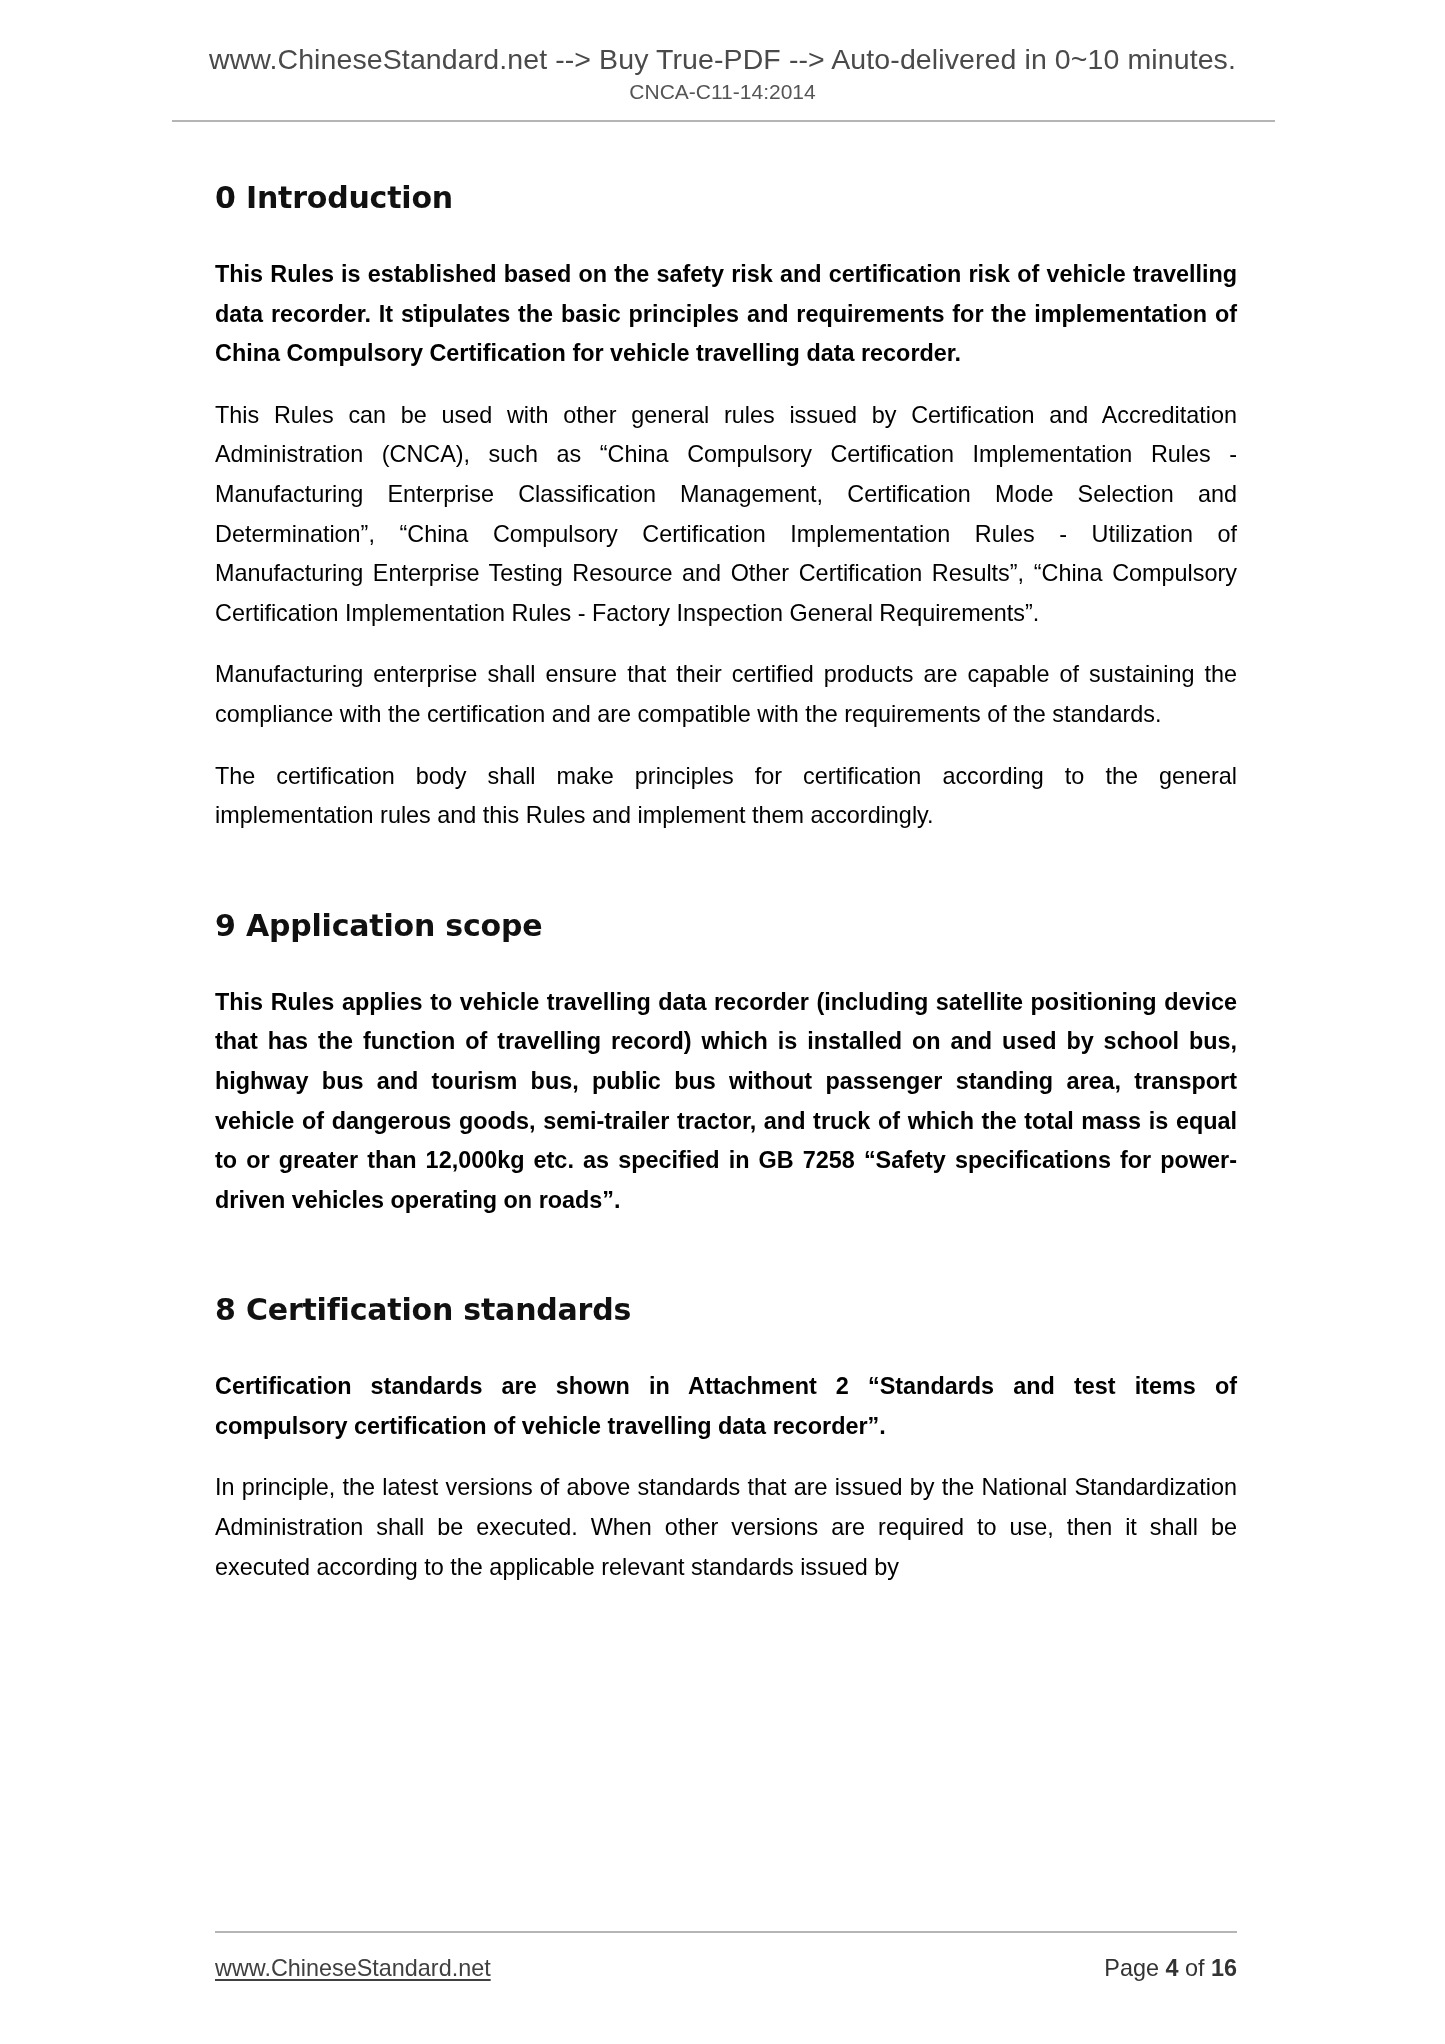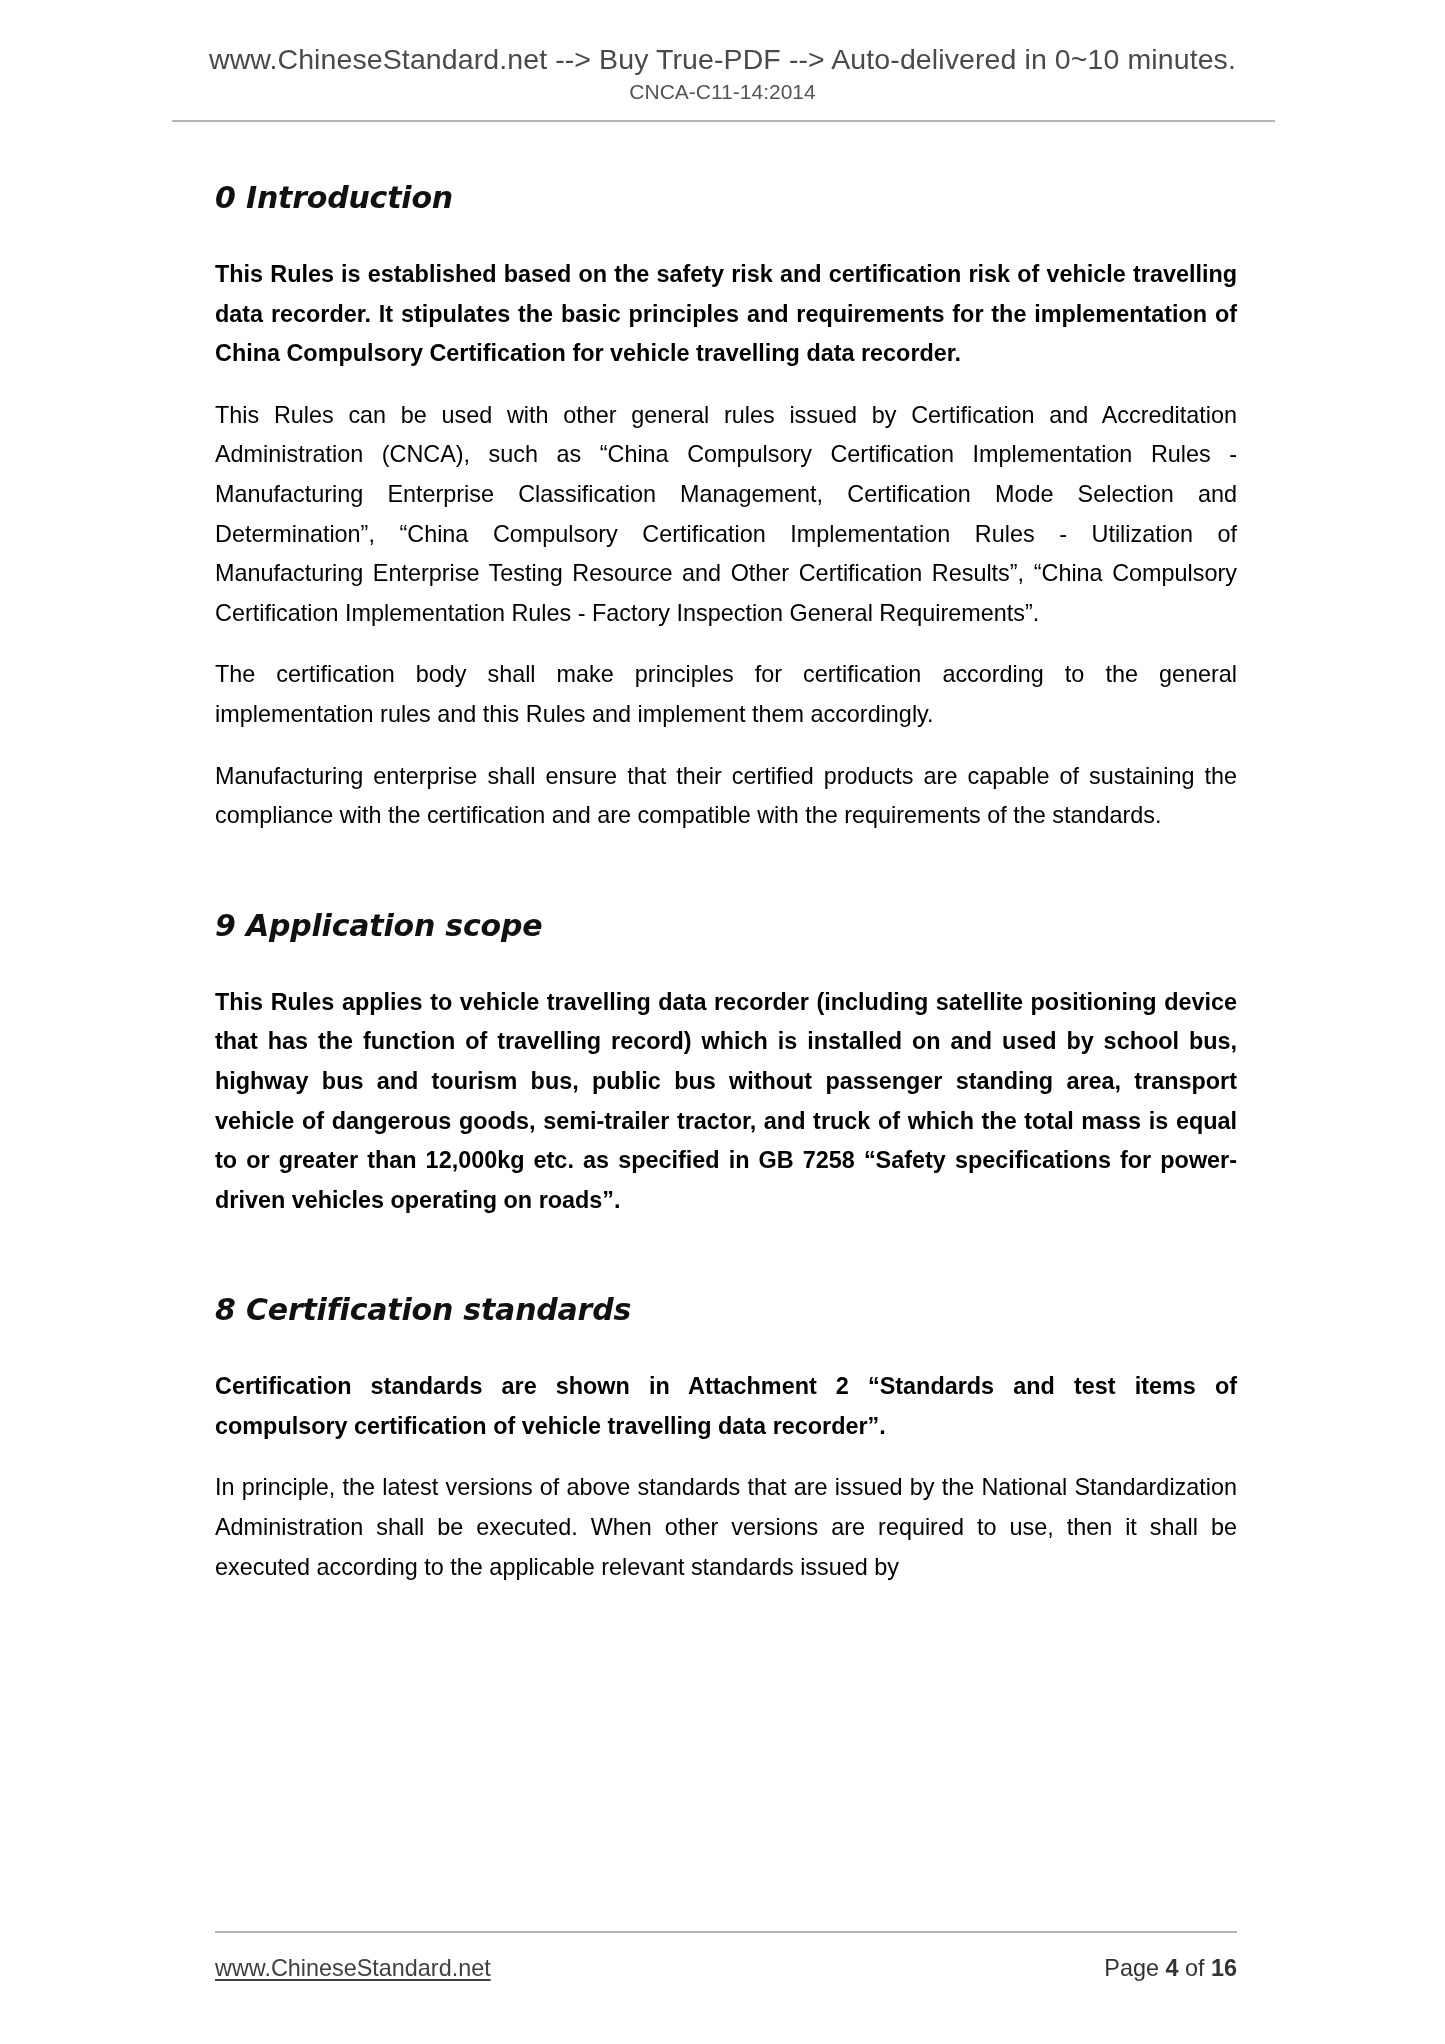--- a/index.html
+++ b/index.html
@@ -64,21 +64,21 @@
   h1.section-heading {
     font-family: "DejaVu Sans", sans-serif;
     font-size: 30px;
     font-weight: bold;
     color: #111111;
     margin: 0;
     padding: 0;
     letter-spacing: -0.2px;
     line-height: 1.3;
   }
-  .heading-block { margin-top: 0; font-style: italic; }
+  .heading-block { margin-top: 0; }
   .heading-block.gap-large { margin-top: 70px; }
 
   p.body-text {
     font-size: 23.4px;
     line-height: 39.6px;
     color: #000000;
     text-align: justify;
     text-justify: inter-word;
     margin: 0;
     padding: 0;
@@ -129,22 +129,22 @@
   </div>
   <div class="header-rule"></div>
 
   <div class="content">
 
     <div class="heading-block">
       <h1 class="section-heading">0 Introduction</h1>
     </div>
     <p class="body-text first-para">This Rules is established based on the safety risk and certification risk of vehicle travelling data recorder. It stipulates the basic principles and requirements for the implementation of China Compulsory Certification for vehicle travelling data recorder.</p>
     <p class="body-text">This Rules can be used with other general rules issued by Certification and Accreditation Administration (CNCA), such as “China Compulsory Certification Implementation Rules - Manufacturing Enterprise Classification Management, Certification Mode Selection and Determination”, “China Compulsory Certification Implementation Rules - Utilization of Manufacturing Enterprise Testing Resource and Other Certification Results”, “China Compulsory Certification Implementation Rules - Factory Inspection General Requirements”.</p>
+    <p class="body-text">Manufacturing enterprise shall ensure that their certified products are capable of sustaining the compliance with the certification and are compatible with the requirements of the standards.</p>
     <p class="body-text">The certification body shall make principles for certification according to the general implementation rules and this Rules and implement them accordingly.</p>
-    <p class="body-text">Manufacturing enterprise shall ensure that their certified products are capable of sustaining the compliance with the certification and are compatible with the requirements of the standards.</p>
 
     <div class="heading-block gap-large">
       <h1 class="section-heading">9 Application scope</h1>
     </div>
     <p class="body-text first-para">This Rules applies to vehicle travelling data recorder (including satellite positioning device that has the function of travelling record) which is installed on and used by school bus, highway bus and tourism bus, public bus without passenger standing area, transport vehicle of dangerous goods, semi-trailer tractor, and truck of which the total mass is equal to or greater than 12,000kg etc. as specified in GB 7258 “Safety specifications for power-driven vehicles operating on roads”.</p>
 
     <div class="heading-block gap-large">
       <h1 class="section-heading">8 Certification standards</h1>
     </div>
     <p class="body-text first-para">Certification standards are shown in Attachment 2 “Standards and test items of compulsory certification of vehicle travelling data recorder”.</p>

